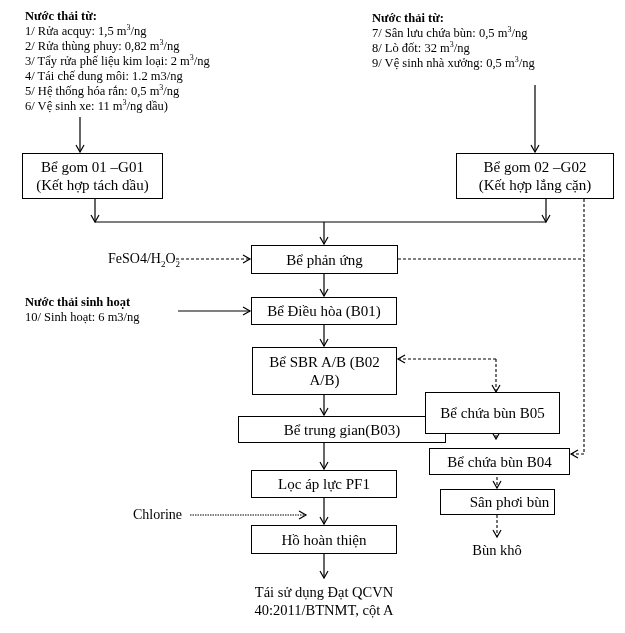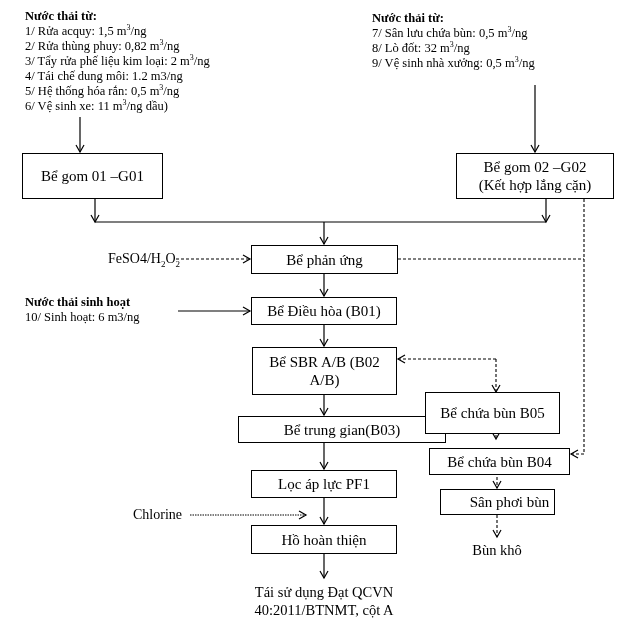--- a/index.html
+++ b/index.html
@@ -98,20 +98,21 @@
   <div class="hd">Nước thải sinh hoạt</div>
   <div>10/ Sinh hoạt: 6 m3/ng</div>
 </div>
 
 <div class="lbl" style="left:72px; top:250px; font-size:14px;margin-left:36px;"><span>FeSO4/H</span><sub>2</sub><span>O</span><sub>2</sub></div>
 <div class="lbl" style="left:100px; top:506px; font-size:14px;margin-left:33px;">Chlorine</div>
 
 <div class="box" style="left:22px; top:153px; width:141px; height:46px;">
   <div>
       <div>Bể gom 01 –G01</div>
+      <div>(Kết hợp tách dầu)</div>
     </div>
 </div>
 <div class="box" style="left:456px; top:153px; width:158px; height:46px;">
   <div>
       <div>Bể gom 02 –G02</div>
       <div>(Kết hợp lắng cặn)</div>
     </div>
 </div>
 <div class="box" style="left:251px; top:245px; width:147px; height:29px;">Bể phản ứng</div>
 <div class="box" style="left:251px; top:297px; width:146px; height:28px;">Bể Điều hòa (B01)</div>

